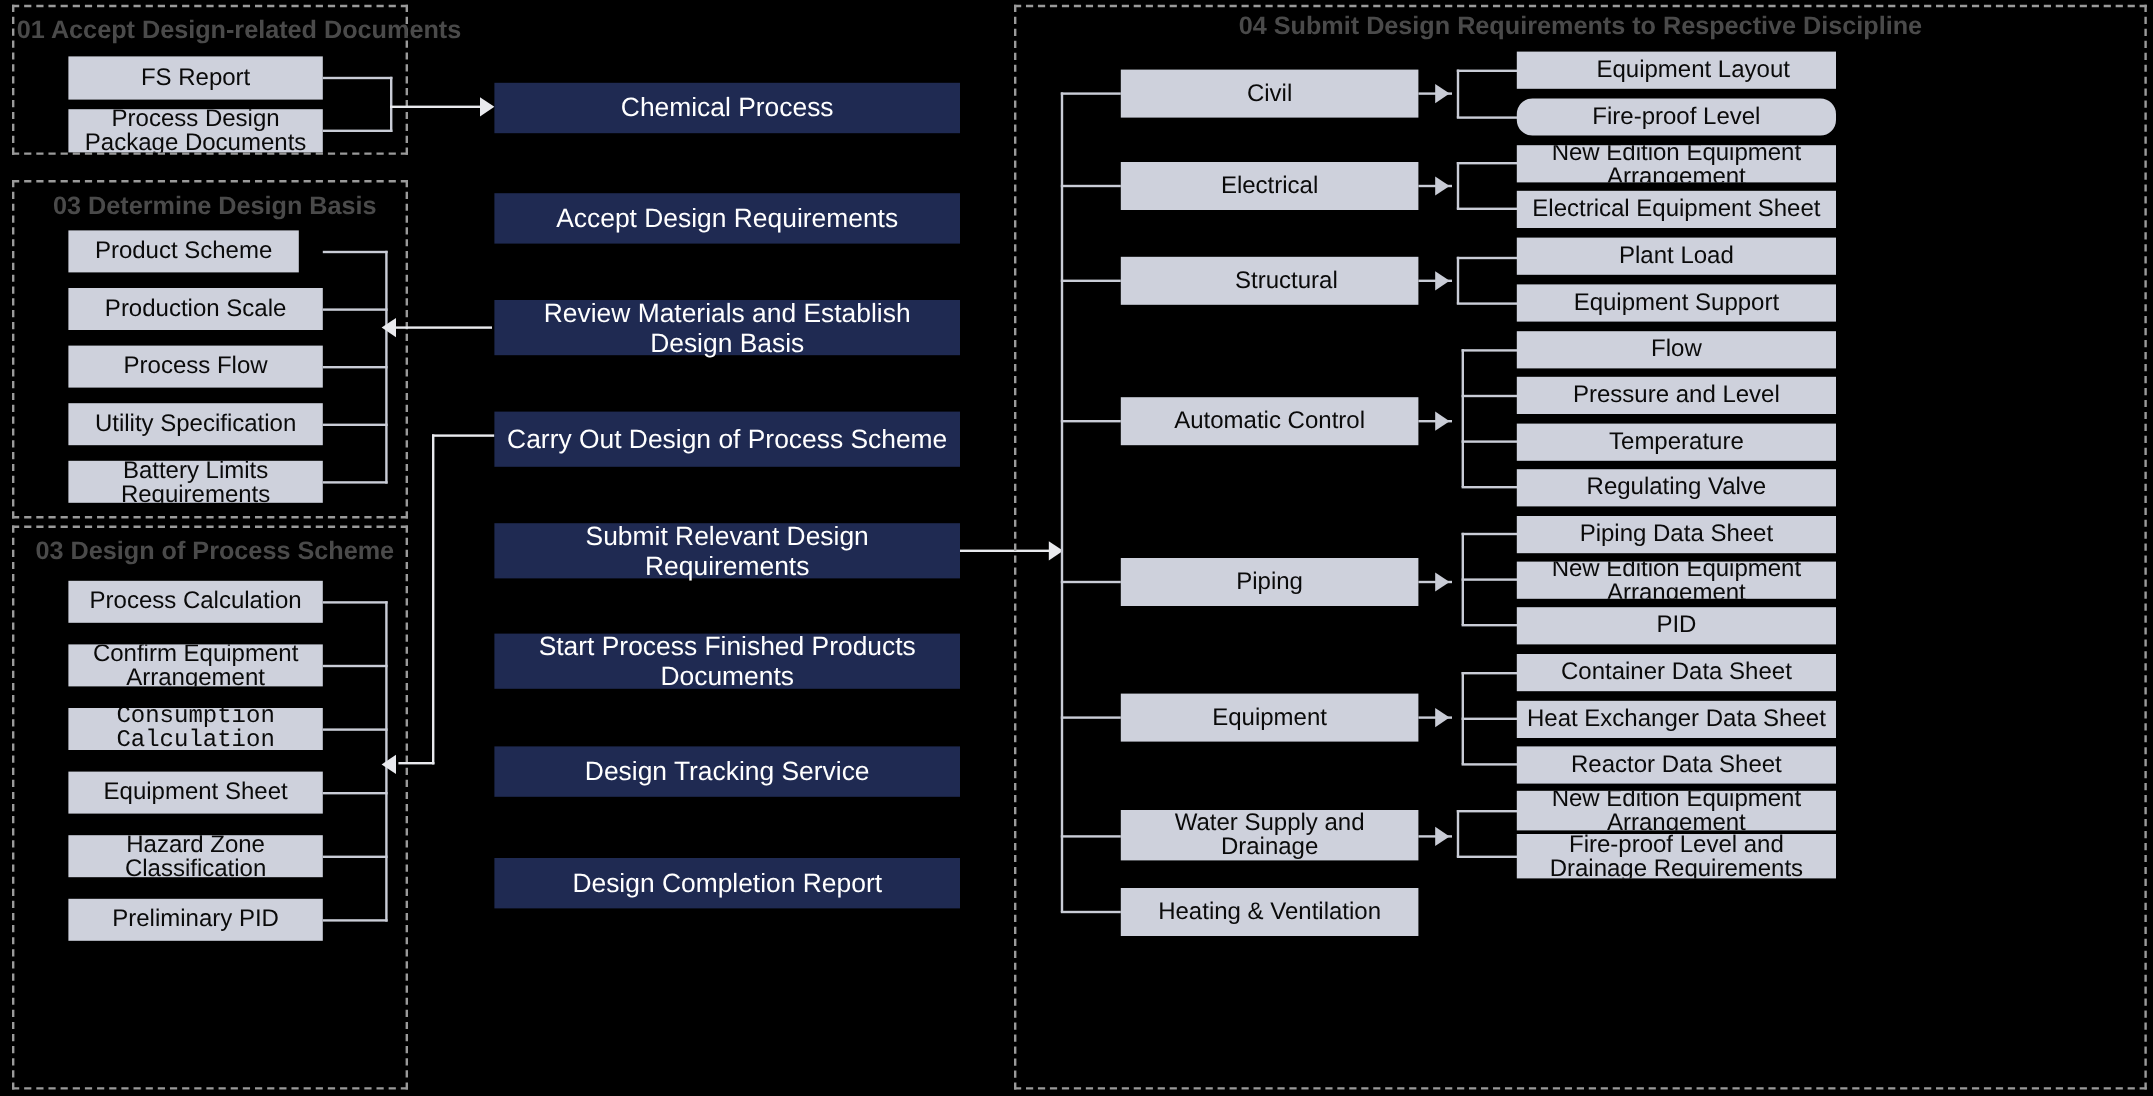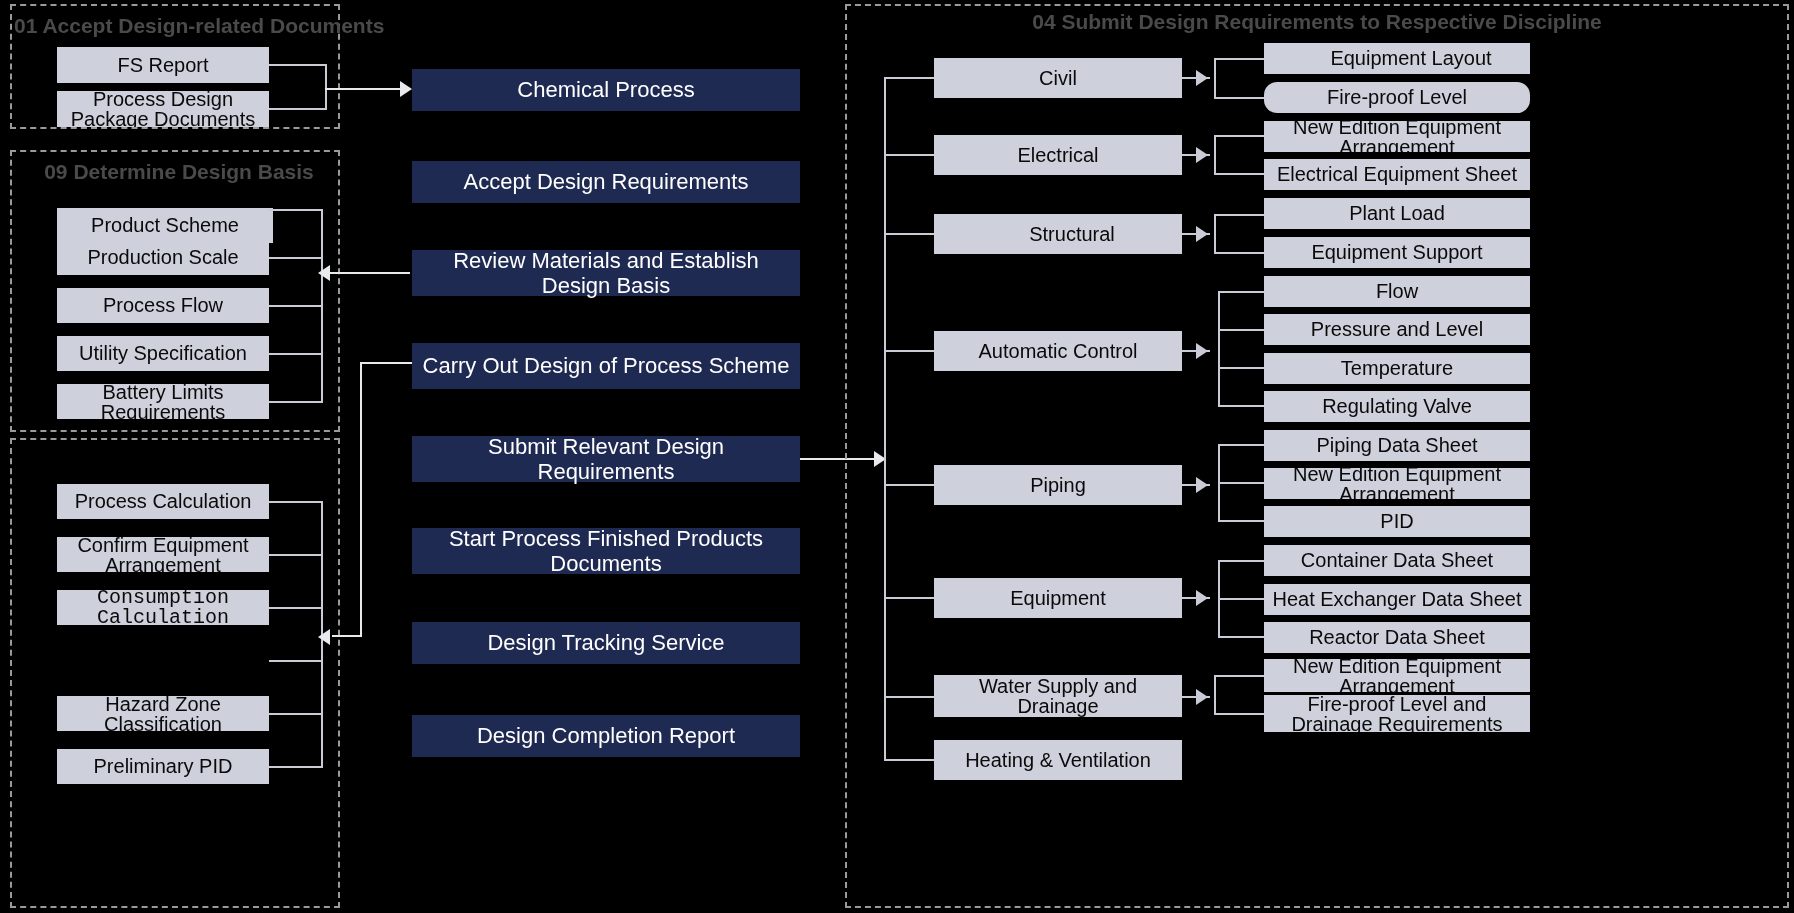--- a/index.html
+++ b/index.html
@@ -85,43 +85,45 @@
   <div class="box" style="left:57px; top:47px; width:212px; height:36px;">FS Report</div>
   <div class="box two-line" style="left:57px; top:91px; width:212px; height:36px;">Process Design Package Documents</div>
 
   <div class="hline" style="left:269px; top:64px; width:58px; height:2px;"></div>
   <div class="hline" style="left:269px; top:108px; width:58px; height:2px;"></div>
   <div class="vline" style="left:325px; top:64px; width:2px; height:46px;"></div>
   <div class="hline-d" style="left:325px; top:88px; width:76px; height:2px;"></div>
   <div class="arrow right-l" style="left:400px; top:81px;"></div>
 
   <div class="group" style="left:10px; top:150px; width:330px; height:282px;"></div>
-  <div class="group-title" style="left:14px; top:160px; width:330px; text-align:center;">09 Determine Design Basis</div>
-
-  <div class="box" style="left:57px; top:208px; width:216px; height:35px;text-align:right;">Product  Scheme</div>
+  <div class="group-title" style="left:14px; top:160px; width:330px; text-align:center;">03 Determine Design Basis</div>
+
+  <div class="box" style="left:57px; top:192px; width:192px; height:35px;text-align:right;">Product  Scheme</div>
   <div class="box" style="left:57px; top:240px; width:212px; height:35px;">Production Scale</div>
   <div class="box" style="left:57px; top:288px; width:212px; height:35px;">Process Flow</div>
   <div class="box" style="left:57px; top:336px; width:212px; height:35px;">Utility Specification</div>
   <div class="box two-line" style="left:57px; top:384px; width:212px; height:35px;">Battery Limits Requirements</div>
 
   <div class="hline" style="left:269px; top:209px; width:54px; height:2px;"></div>
   <div class="hline" style="left:269px; top:257px; width:54px; height:2px;"></div>
   <div class="hline" style="left:269px; top:305px; width:54px; height:2px;"></div>
   <div class="hline" style="left:269px; top:353px; width:54px; height:2px;"></div>
   <div class="hline" style="left:269px; top:401px; width:54px; height:2px;"></div>
   <div class="vline" style="left:321px; top:209px; width:2px; height:194px;"></div>
 
   <div class="hline-d" style="left:330px; top:272px; width:80px; height:2px;"></div>
   <div class="arrow left-l" style="left:318px; top:265px;"></div>
 
   <div class="group" style="left:10px; top:438px; width:330px; height:470px;"></div>
+  <div class="group-title" style="left:14px; top:448px; width:330px; text-align:center;">03 Design of Process Scheme</div>
 
   <div class="box" style="left:57px; top:484px; width:212px; height:35px;">Process Calculation</div>
   <div class="box two-line" style="left:57px; top:537px; width:212px; height:35px;">Confirm Equipment Arrangement</div>
   <div class="box two-line" style="left:57px; top:590px; width:212px; height:35px;font-family:Liberation Mono, monospace;">Consumption Calculation</div>
+  <div class="box" style="left:57px; top:643px; width:212px; height:35px;">Equipment Sheet</div>
   <div class="box two-line" style="left:57px; top:696px; width:212px; height:35px;">Hazard Zone Classification</div>
   <div class="box" style="left:57px; top:749px; width:212px; height:35px;">Preliminary PID</div>
 
   <div class="hline" style="left:269px; top:501px; width:54px; height:2px;"></div>
   <div class="hline" style="left:269px; top:554px; width:54px; height:2px;"></div>
   <div class="hline" style="left:269px; top:607px; width:54px; height:2px;"></div>
   <div class="hline" style="left:269px; top:660px; width:54px; height:2px;"></div>
   <div class="hline" style="left:269px; top:713px; width:54px; height:2px;"></div>
   <div class="hline" style="left:269px; top:766px; width:54px; height:2px;"></div>
   <div class="vline" style="left:321px; top:501px; width:2px; height:267px;"></div>

